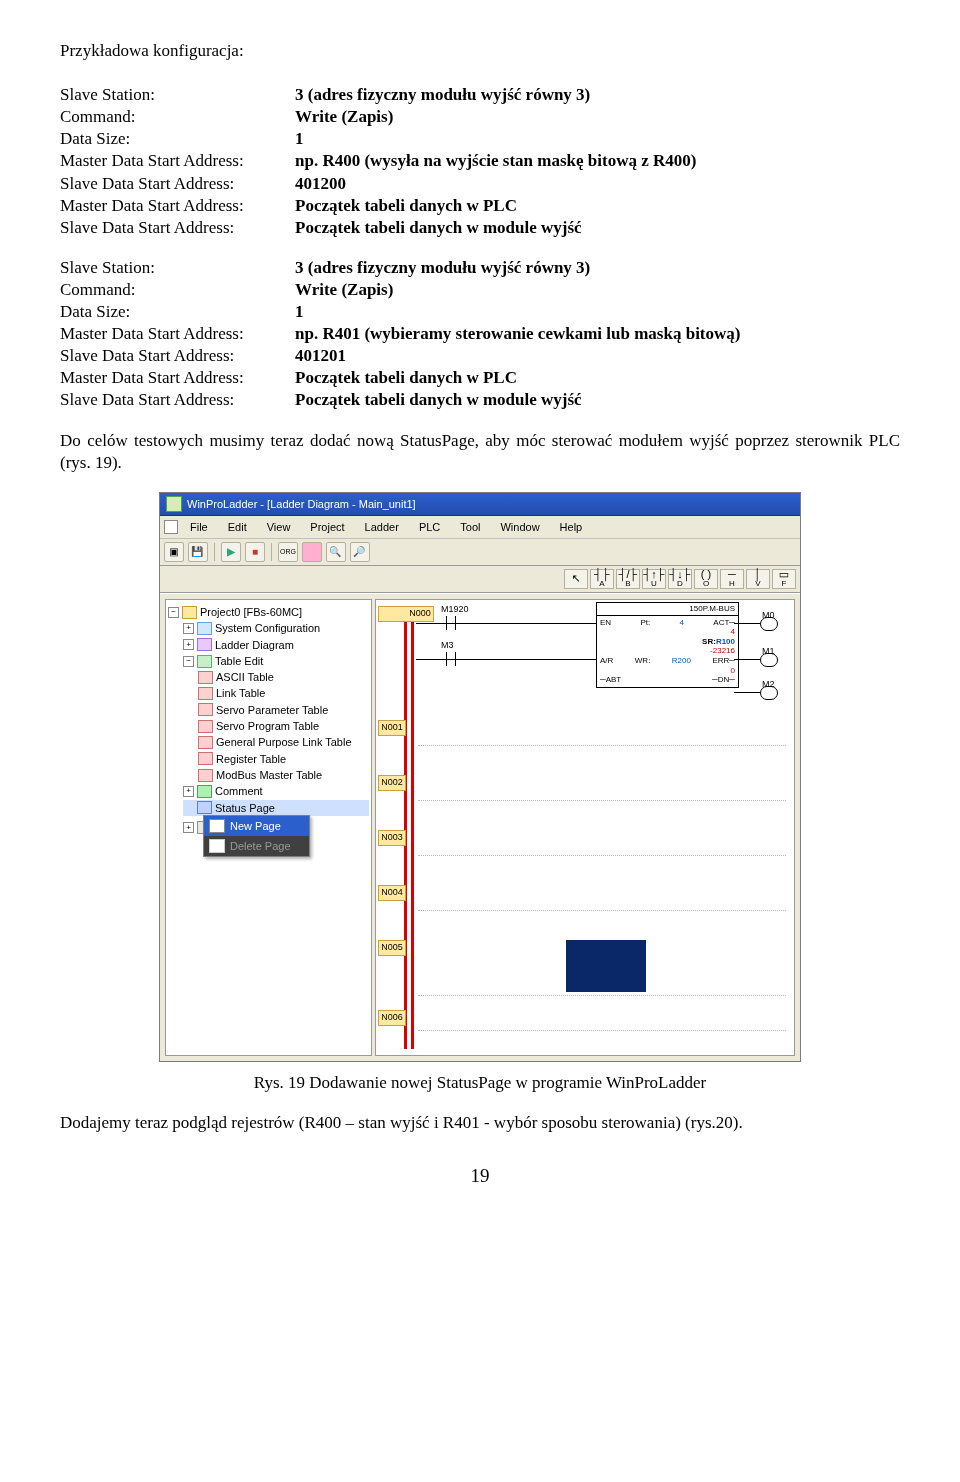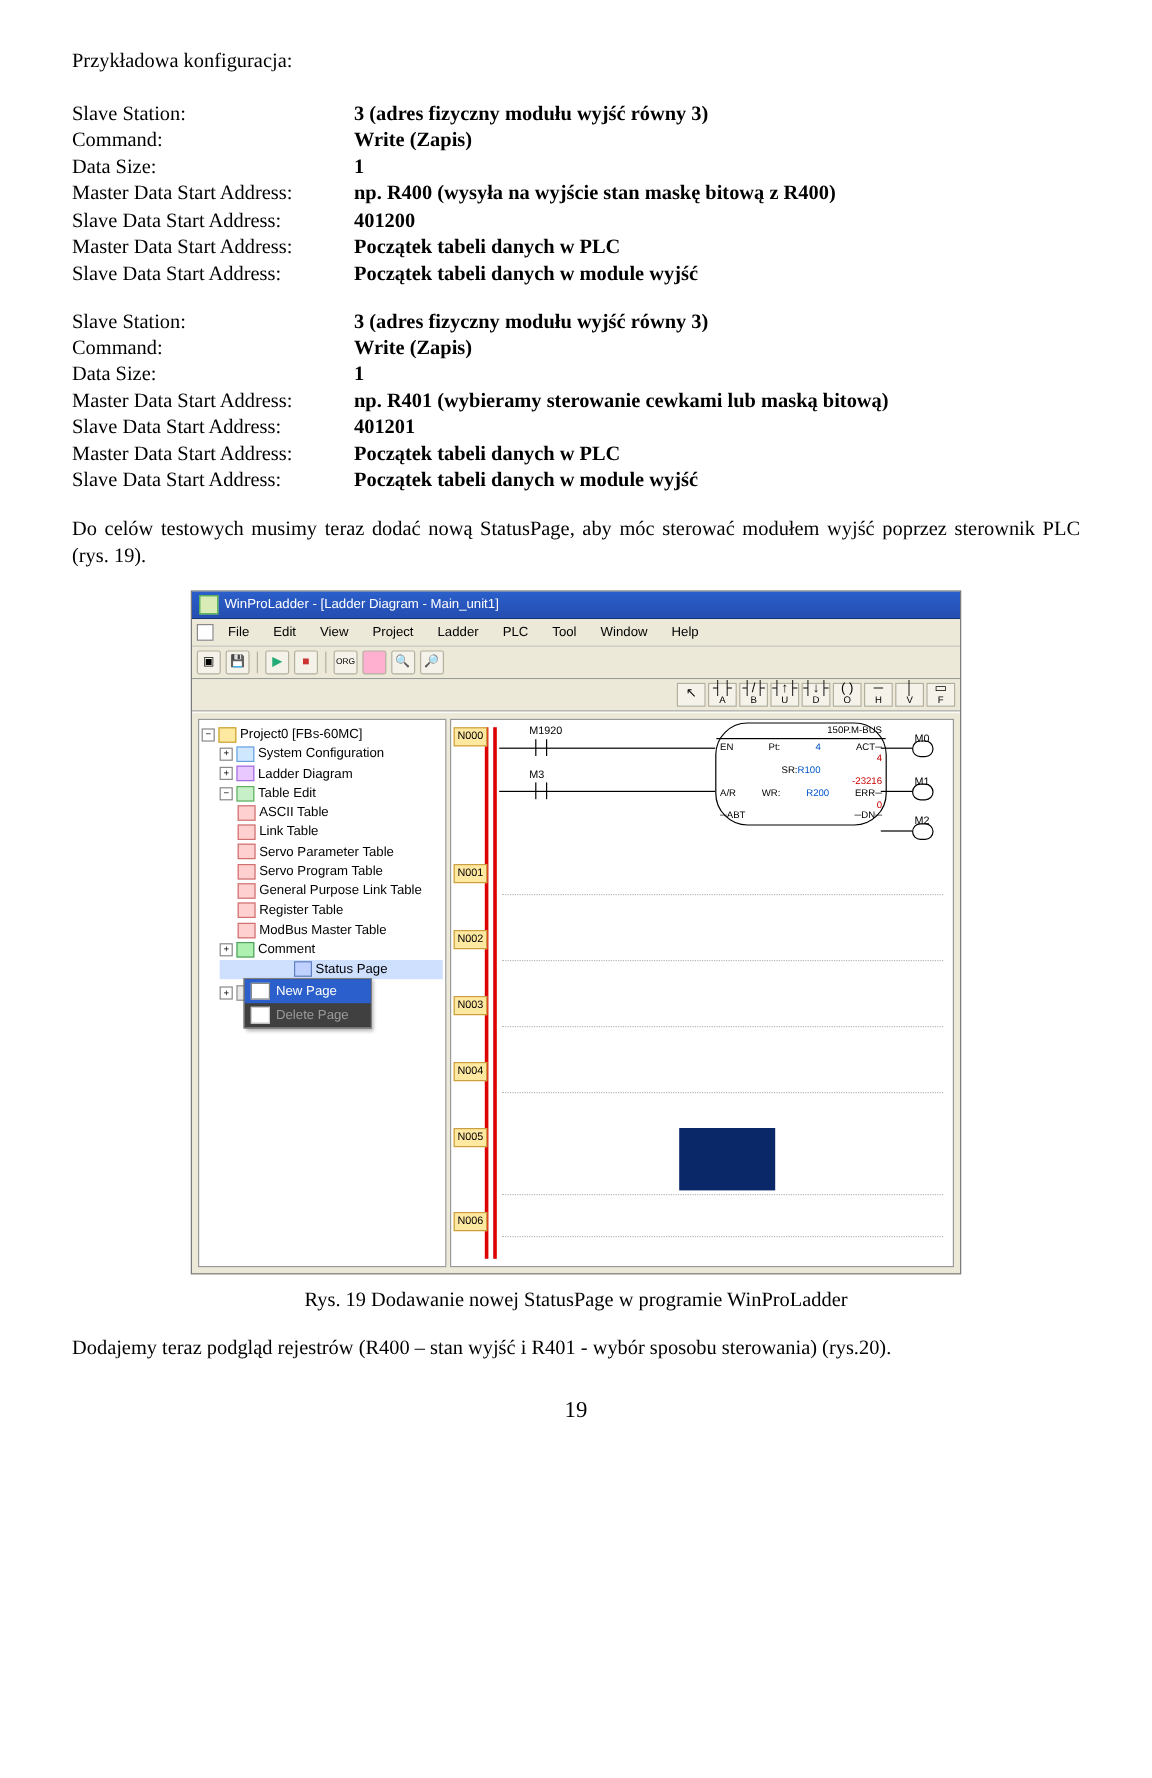--- a/index.html
+++ b/index.html
@@ -349,21 +349,21 @@
               <div class="node">
                   <span class="treeicon ic-doc"></span>
                   <span>ModBus Master Table</span>
                 </div>
             </div>
             <div class="node">
                 <span class="expander">+</span>
                 <span class="treeicon ic-com"></span>
                 <span>Comment</span>
               </div>
-            <div class="node" style="background:#cfe0ff;padding-left:48px;">
+            <div class="node" style="background:#cfe0ff;">
                 <span style="width:11px;"></span>
                 <span class="treeicon ic-stat"></span>
                 <span>Status Page</span>
               </div>
             <div class="ctx-menu">
               <div class="ctx-item sel">
                   <span class="ctx-icon"></span>
                   <span>New Page</span>
                 </div>
               <div class="ctx-item disabled">
@@ -376,21 +376,21 @@
                 <span class="treeicon ic-io"></span>
                 <span>I/O Numbering</span>
               </div>
           </div>
         </div>
       </div>
 
       <div class="ladder">
         <div class="rails"></div>
         <div class="rails2"></div>
-        <span class="net-label" style="top:6px;">N000</span>
+        <span class="net-label" style="top:6px;padding-left:28px;">N000</span>
         <span class="net-label" style="top:120px;">N001</span>
         <span class="net-label" style="top:175px;">N002</span>
         <span class="net-label" style="top:230px;">N003</span>
         <span class="net-label" style="top:285px;">N004</span>
         <span class="net-label" style="top:340px;">N005</span>
         <span class="net-label" style="top:410px;">N006</span>
 
         <div class="row-dots" style="top:145px;"></div>
         <div class="row-dots" style="top:200px;"></div>
         <div class="row-dots" style="top:255px;"></div>
@@ -402,30 +402,30 @@
 
         <div class="ladder-graphic">
           <span class="lg-text" style="left:25px;top:0;">M1920</span>
           <div class="contact" style="left:25px;top:12px;"></div>
           <div class="lg-wire" style="left:0;top:19px;width:180px;"></div>
 
           <span class="lg-text" style="left:25px;top:36px;">M3</span>
           <div class="contact" style="left:25px;top:48px;"></div>
           <div class="lg-wire" style="left:0;top:55px;width:180px;"></div>
 
-          <div class="fbox" style="left:180px;top:-2px;width:135px;border-radius:27px;">
+          <div class="fbox" style="left:180px;top:-2px;width:135px;">
             <div style="text-align:right;border-bottom:1px solid #000;margin:-2px -3px 2px -3px;padding:1px 3px;">150P.M-BUS</div>
             <div style="display:flex;justify-content:space-between;">
                 <span>EN</span>
                 <span>Pt:</span>
                 <span class="blue" style="color:#05c;">4</span>
                 <span>ACT─</span>
               </div>
             <div style="text-align:right;color:#c00;">4</div>
-            <div style="display:flex;justify-content:center;">
+            <div style="display:flex;justify-content:flex-end;font-weight:bold;">
                 <span></span>
                 <span>SR:</span>
                 <span style="color:#05c;">R100</span>
                 <span></span>
               </div>
             <div style="text-align:right;color:#c00;">-23216</div>
             <div style="display:flex;justify-content:space-between;">
                 <span>A/R</span>
                 <span>WR:</span>
                 <span style="color:#05c;">R200</span>

